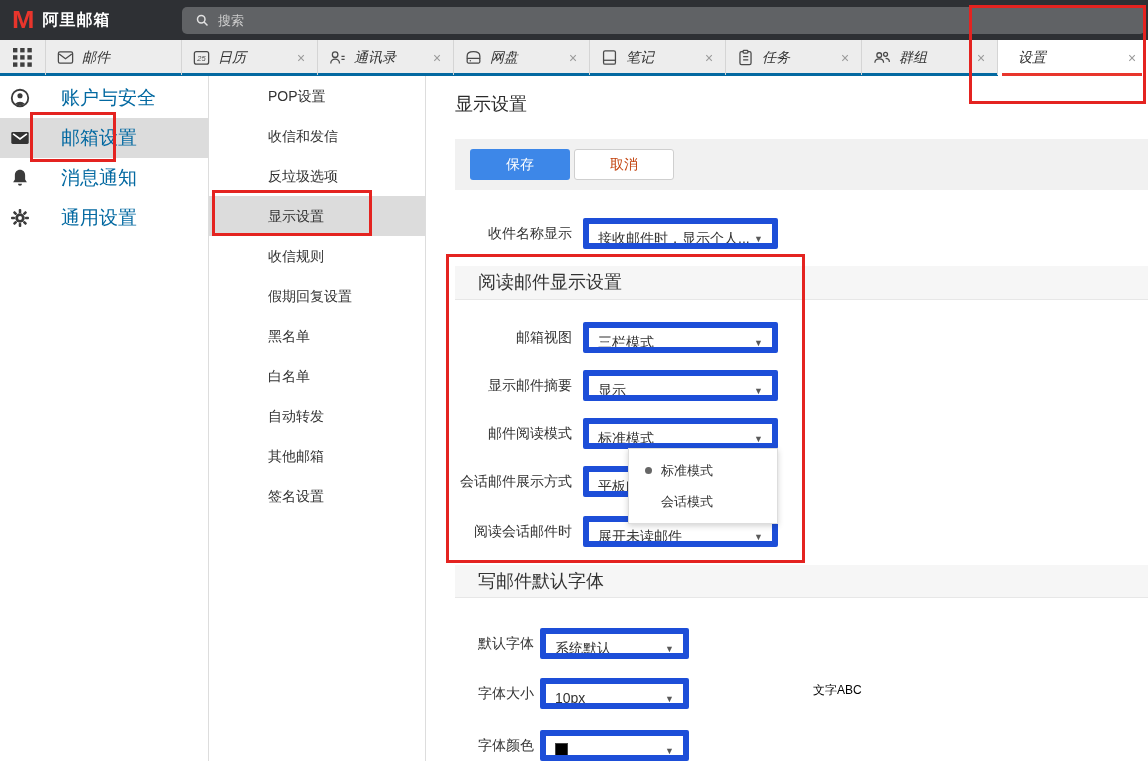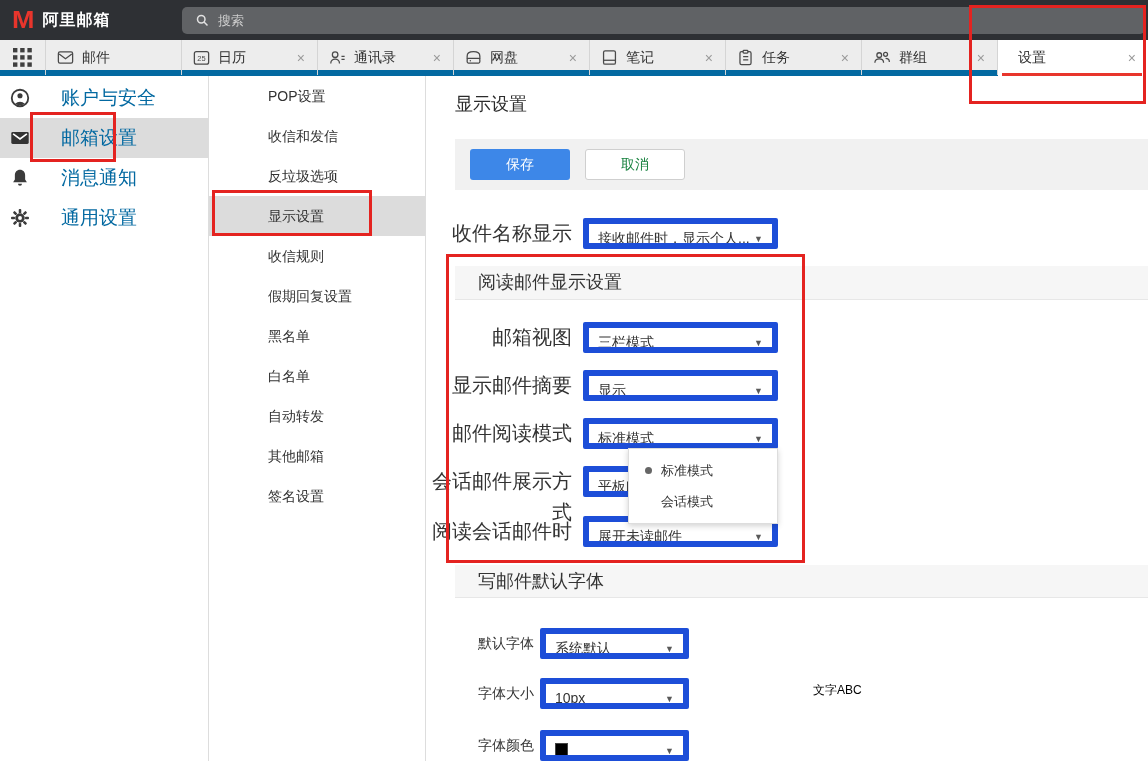--- a/index.html
+++ b/index.html
@@ -8,21 +8,21 @@
 
   
   .topbar { position:absolute; left:0; top:0; width:1148px; height:40px; background:#2e3034; }
   .logo { position:absolute; left:12px; top:0; height:40px; display:flex; align-items:center; }
   .logo-m { font-size:27px; font-weight:800; color:#e8352c; line-height:40px; letter-spacing:-2px; transform:scaleY(.92); }
   .logo-text { color:#fff; font-size:16px; font-weight:bold; margin-left:10px; letter-spacing:1px; }
   .search { position:absolute; left:182px; top:7px; width:963px; height:27px; background:#606265; border-radius:5px; display:flex; align-items:center; padding-left:13px; cursor:text; }
   .search .ph { color:#cfcfcf; font-size:13px; margin-left:8px; }
 
   
-  .tabbar { position:absolute; left:0; top:40px; width:1148px; height:36px; background:#ededed; border-bottom:6px solid #0369a1; display:flex; }
+  .tabbar { position:absolute; left:0; top:40px; width:1148px; height:36px; background:#ededed; border-bottom:3px solid #0369a1; display:flex;font-style:italic; }
   .appgrid { width:46px; height:35px; display:flex; align-items:center; justify-content:center; border-right:1px solid #d5d5d5; cursor:pointer; }
   .tab { width:136px; height:35px; display:flex; align-items:center; padding:0 10px; border-right:1px solid #d5d5d5; cursor:pointer; position:relative; }
   .tab .ticon { display:flex; align-items:center; margin-right:7px; }
   .tab .tlabel { font-size:14px; color:#333; }
   .tab .tclose { margin-left:auto; color:#9a9a9a; font-size:14px; padding:0 2px; cursor:pointer; }
   .tab.active { flex:1; background:#fff; border-right:none; height:36px; }
   .tab.active .tlabel { margin-left:10px; }
   .tab-underline { position:absolute; left:4px; right:6px; bottom:0; height:3px; background:#e8352c; }
 
   
@@ -35,24 +35,24 @@
   .nav2 { position:absolute; left:209px; top:76px; width:217px; height:685px; background:#fff; border-right:1px solid #ddd; }
   .nav2-item { height:40px; line-height:40px; padding-left:59px; font-size:14px; color:#333; cursor:pointer; }
   .nav2-item.selected { background:#dcdcdc; }
 
   
   .main { position:absolute; left:426px; top:76px; width:722px; height:685px; background:#fff; }
   .page-title { position:absolute; left:29px; top:16px; font-size:18px; color:#2b2b2b; }
   .toolbar { position:absolute; left:29px; right:0; top:63px; height:51px; background:#f1f1f1; }
   .btn { position:absolute; top:10px; width:100px; height:31px; border-radius:3px; font-size:14px; text-align:center; line-height:31px; cursor:pointer; }
   .btn-save { left:15px; background:#3d87e8; color:#fff; }
-  .btn-cancel { left:130px; background:#fff; color:#15803d; border:1px solid #cfcfcf; line-height:29px; }
+  .btn-cancel { left:119px; background:#fff; color:#c2410c; border:1px solid #cfcfcf; line-height:29px; }
 
   .frow { position:absolute; height:31px; }
-  .frow-label { position:absolute; left:0; width:146px; text-align:right; font-size:20px; color:#333; line-height:31px; }
+  .frow-label { position:absolute; left:0; width:146px; text-align:right; font-size:14px; color:#333; line-height:31px; }
   .sel { position:absolute; height:31px; border:6px solid #1d4ed8; border-radius:2px; background:#fff; font-size:14px; color:#333; line-height:29px; padding-left:9px; cursor:pointer; overflow:hidden; white-space:nowrap; }
   .sel .chev { position:absolute; right:9px; top:0; line-height:31px; font-size:9px; color:#595959; }
   .sel-wide { left:157px; width:195px; }
   .sel-narrow { left:114px; width:149px; }
   .flabel2 { position:absolute; left:52px; font-size:14px; color:#333; line-height:31px; }
 
   .band { position:absolute; left:29px; right:0; height:34px; background:#f6f6f6; border-bottom:1px solid #e7e7e7; line-height:33px; padding-left:23px; font-size:18px; color:#333; }
 
   .swatch { display:inline-block; width:13px; height:13px; background:#000; border:1px solid #444; vertical-align:middle; margin-top:-3px; }
   .font-preview { position:absolute; left:387px; top:606px; font-size:12px; color:#000; }

